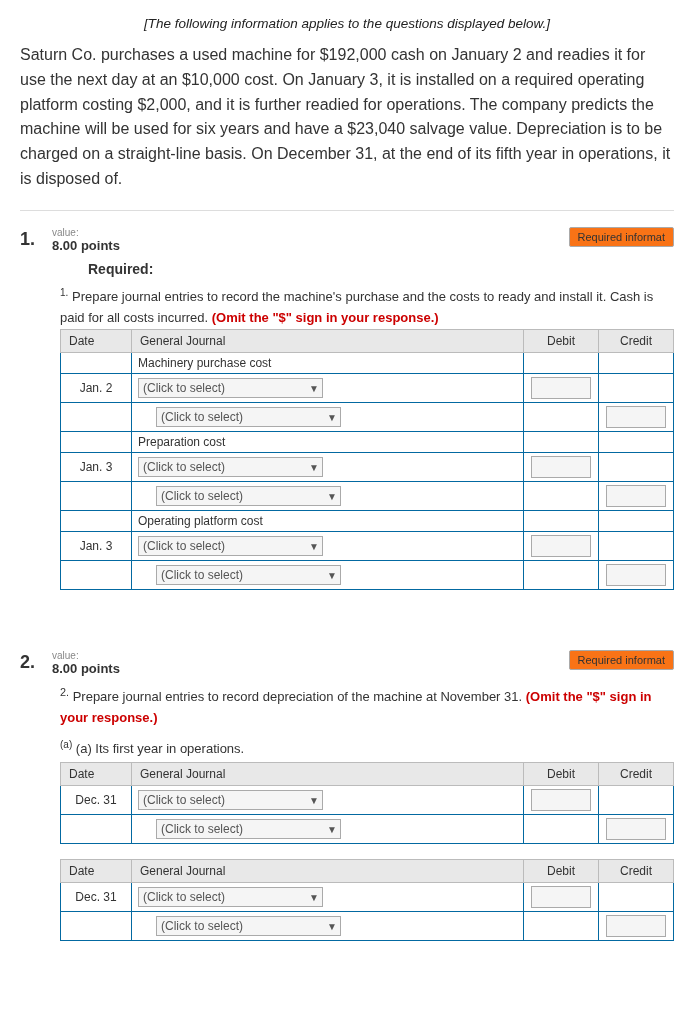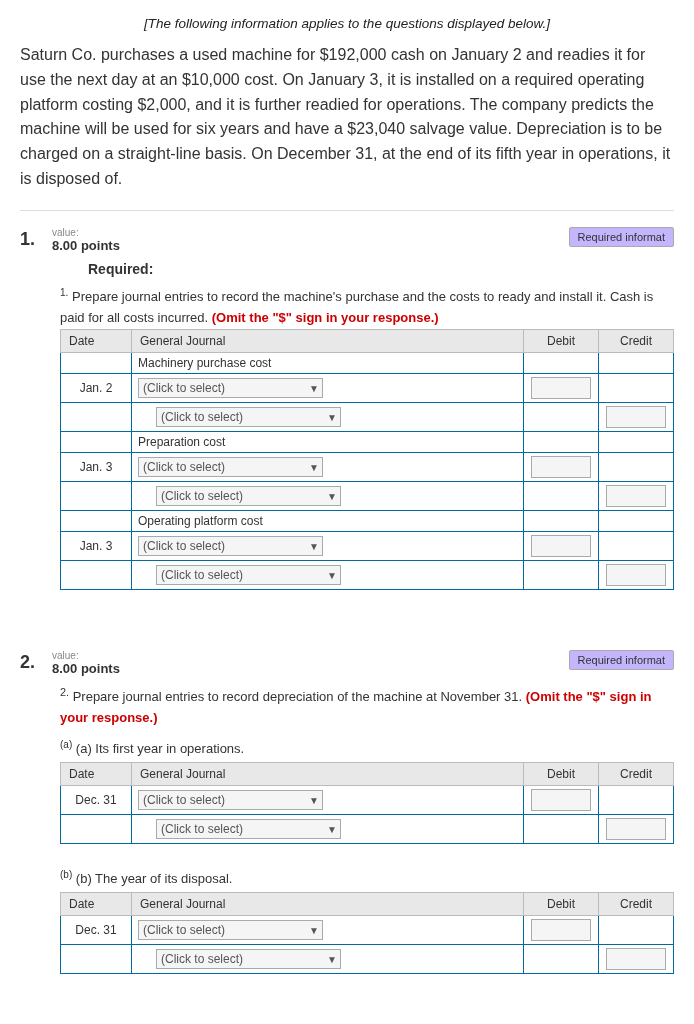--- a/index.html
+++ b/index.html
@@ -51,21 +51,21 @@
     }
     .points-label {
       font-size: 13px;
       font-weight: bold;
       color: #333;
     }
     .required-info-btn {
       position: absolute;
       right: 0;
       top: 0;
-      background: #c4b5fd;
+      background: #f97316;
       border: 1px solid #aaa;
       padding: 3px 8px;
       font-size: 11px;
       color: #333;
       cursor: pointer;
       border-radius: 2px;
     }
     .required-label {
       font-weight: bold;
       font-size: 14px;
@@ -438,24 +438,20 @@
         <td class="credit-col">
           <input type="text" class="credit-input" value="" style="">
         </td>
       </tr>
     </tbody>
   </table>
 
   <br>
 
   
-  <div class="part-label">
-    <sup>(b)</sup>
-    <span>(b) The year of its disposal.</span>
-  </div>
 
   <table class="journal-table">
     <thead>
       <tr>
         <th class="date-col">Date</th>
         <th class="journal-col">General Journal</th>
         <th class="debit-col center">Debit</th>
         <th class="credit-col center">Credit</th>
       </tr>
     </thead>

